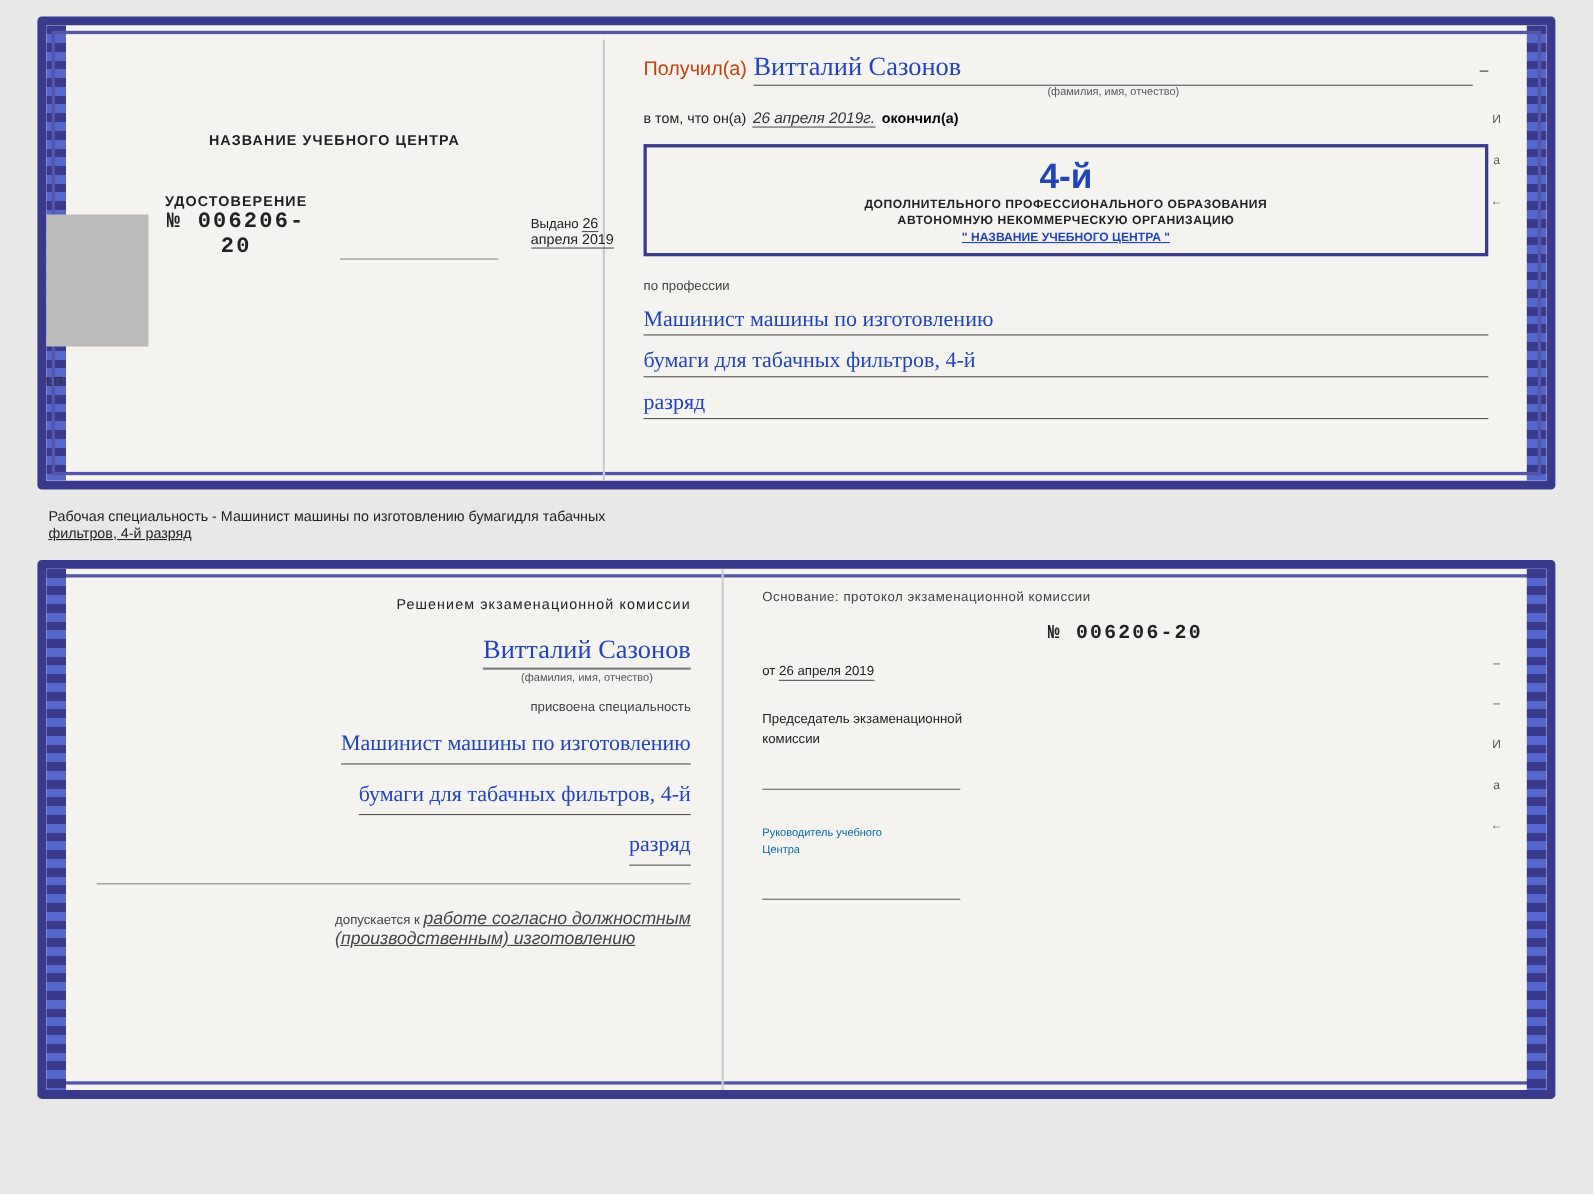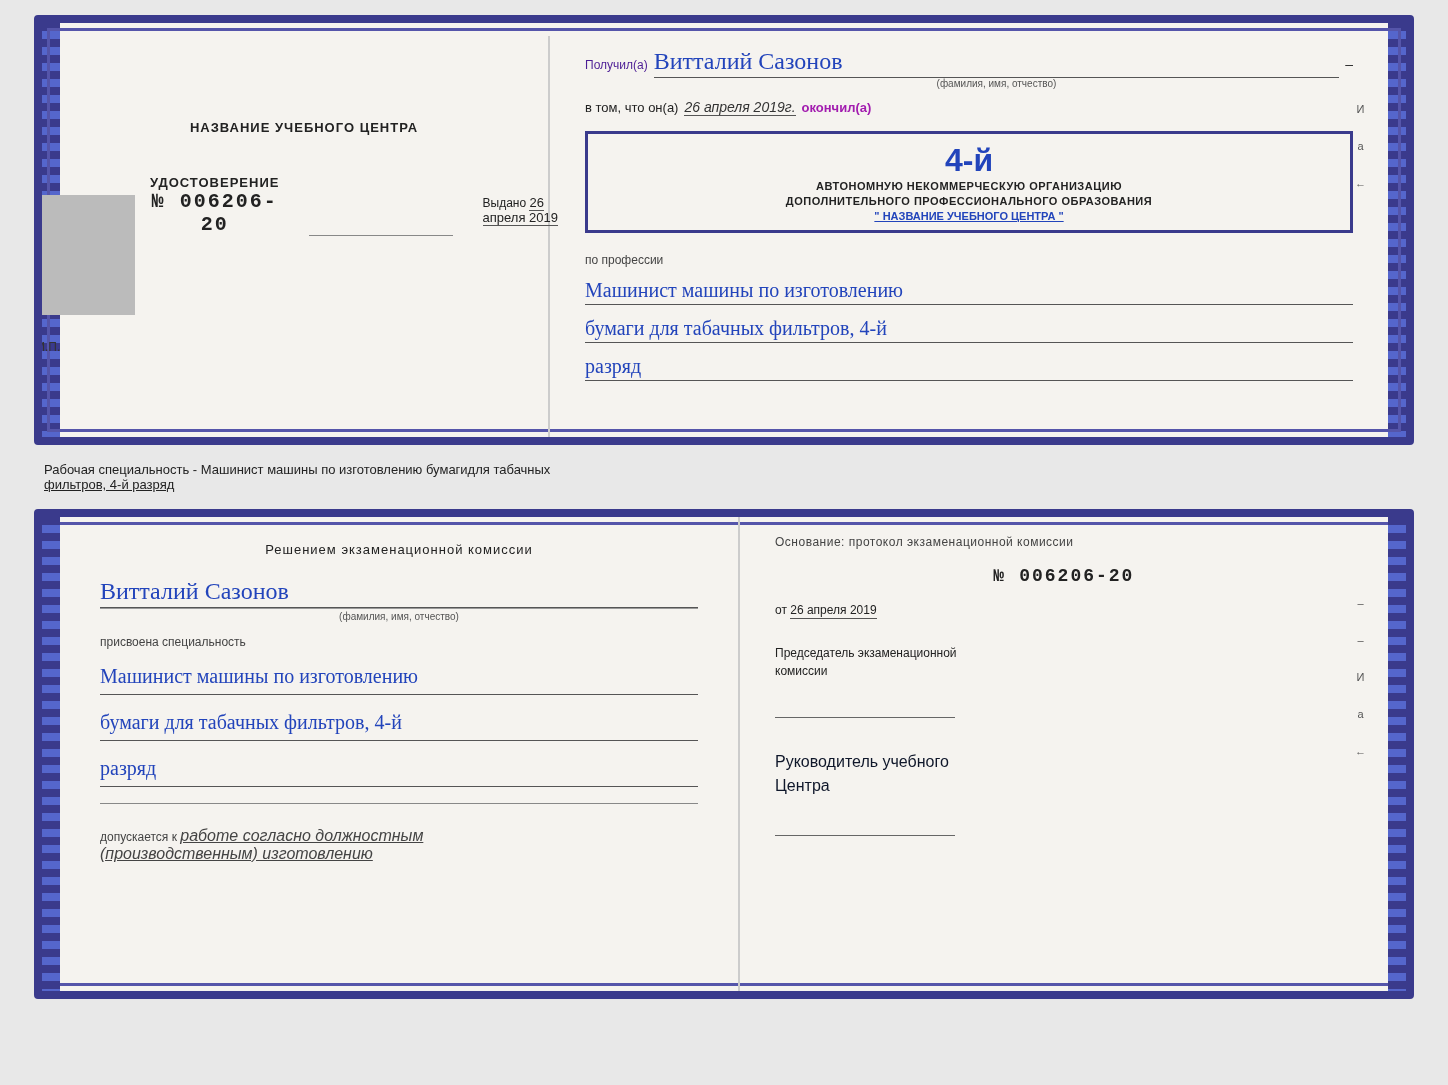--- a/index.html
+++ b/index.html
@@ -148,22 +148,22 @@
 
     
     .poluchil-line {
       display: flex;
       align-items: baseline;
       gap: 6px;
       flex-wrap: wrap;
     }
 
     .poluchil-label {
-      font-size: 12px;
-      color: #4c1d95;
+      font-size: 18px;
+      color: #c2410c;
     }
 
     .handwritten-name {
       font-family: 'Brush Script MT', cursive;
       font-size: 24px;
       color: #2244bb;
       border-bottom: 1px solid #555;
       padding-bottom: 2px;
       flex: 1;
     }
@@ -192,21 +192,21 @@
     .vtom-line .italic-date {
       font-style: italic;
       font-size: 14px;
       color: #333;
       border-bottom: 1px solid #555;
     }
 
     .okoncil-label {
       font-size: 13px;
       font-weight: bold;
-      color: #a21caf;
+      color: #000000;
     }
 
     
     .stamp-box {
       border: 3px solid #3a3a8c;
       padding: 8px 15px;
       margin: 5px 0;
       text-align: center;
       position: relative;
     }
@@ -276,29 +276,30 @@
       content: '';
       position: absolute;
       top: 0; left: 0; right: 0; bottom: 0;
       border: 3px solid #5555aa;
       margin: 5px;
       pointer-events: none;
       z-index: 0;
     }
 
     .cert-bottom-left {
-      width: 680px;
+      width: 598px;
       flex-shrink: 0;
       display: flex;
       flex-direction: column;
-      padding: 25px 40px;
+      padding: 25px 28px;
       border-right: 2px solid #ccc;
       position: relative;
       z-index: 1;
       gap: 8px;
+      align-items: flex-end;
     }
 
     .cert-bottom-right {
       flex: 1;
       padding: 18px 35px;
       display: flex;
       flex-direction: column;
       gap: 12px;
       position: relative;
       z-index: 1;
@@ -386,22 +387,22 @@
       line-height: 1.5;
     }
 
     .signature-line {
       border-bottom: 1px solid #666;
       width: 180px;
       margin-top: 25px;
     }
 
     .rukovoditel-label {
-      font-size: 16px;
-      color: #0f172a;
+      font-size: 10px;
+      color: #0369a1;
       margin-top: 20px;
       line-height: 1.5;
     }
 
     
     .cert-bottom .cert-strip-left,
     .cert-bottom .cert-strip-right {
       width: 18px;
       background: repeating-linear-gradient(
         180deg,
@@ -451,22 +452,22 @@
     </div>
 
     <div class="vtom-line">
       <span>в том, что он(а)</span>
       <span class="italic-date">26 апреля 2019г.</span>
       <span class="okoncil-label">окончил(а)</span>
     </div>
 
     <div class="stamp-box">
       <div class="stamp-number">4-й</div>
+      <div class="stamp-text">ДОПОЛНИТЕЛЬНОГО ПРОФЕССИОНАЛЬНОГО ОБРАЗОВАНИЯ</div>
       <div class="stamp-text">АВТОНОМНУЮ НЕКОММЕРЧЕСКУЮ ОРГАНИЗАЦИЮ</div>
-      <div class="stamp-text">ДОПОЛНИТЕЛЬНОГО ПРОФЕССИОНАЛЬНОГО ОБРАЗОВАНИЯ</div>
       <div class="stamp-name">" НАЗВАНИЕ УЧЕБНОГО ЦЕНТРА "</div>
     </div>
 
     <div style="position:absolute; right: 22px; top: 80px; display:flex; flex-direction:column; gap:25px; align-items:center;">
       <span style="font-size:11px; color:#555;">И</span>
       <span style="font-size:11px; color:#555;">а</span>
       <span style="font-size:11px; color:#555;">←</span>
     </div>
 
     <div class="po-professii">по профессии</div>

